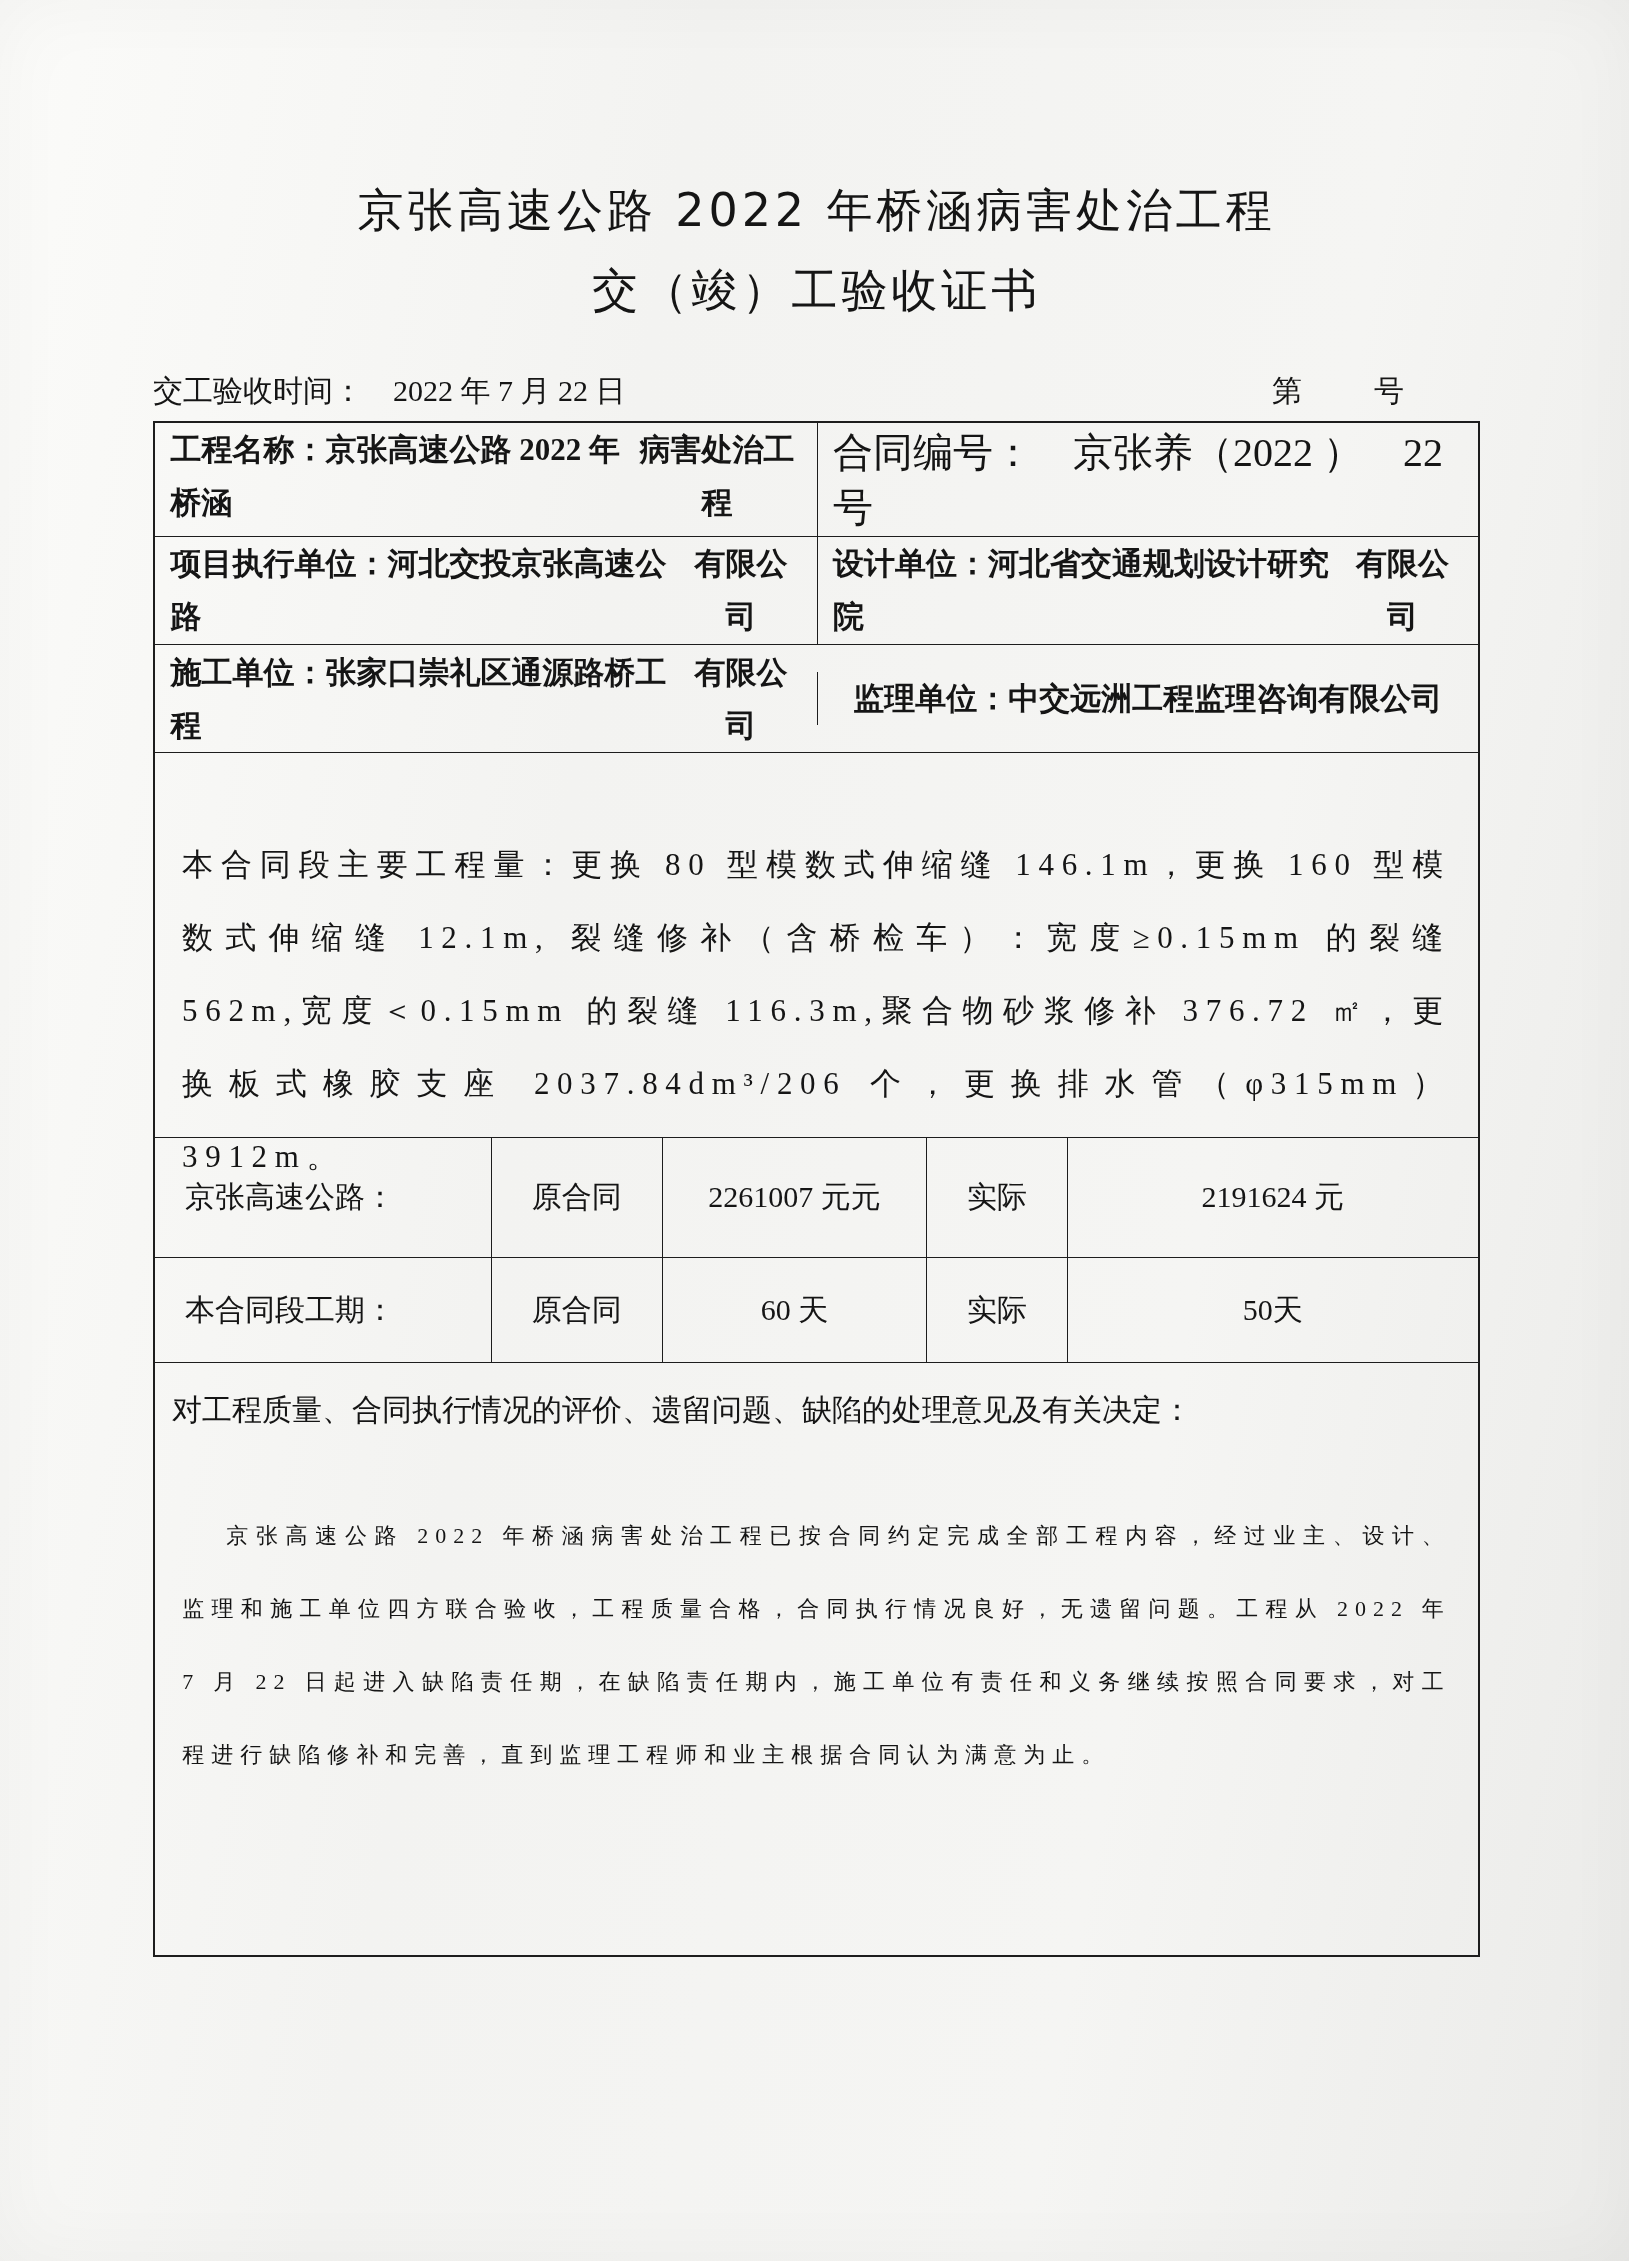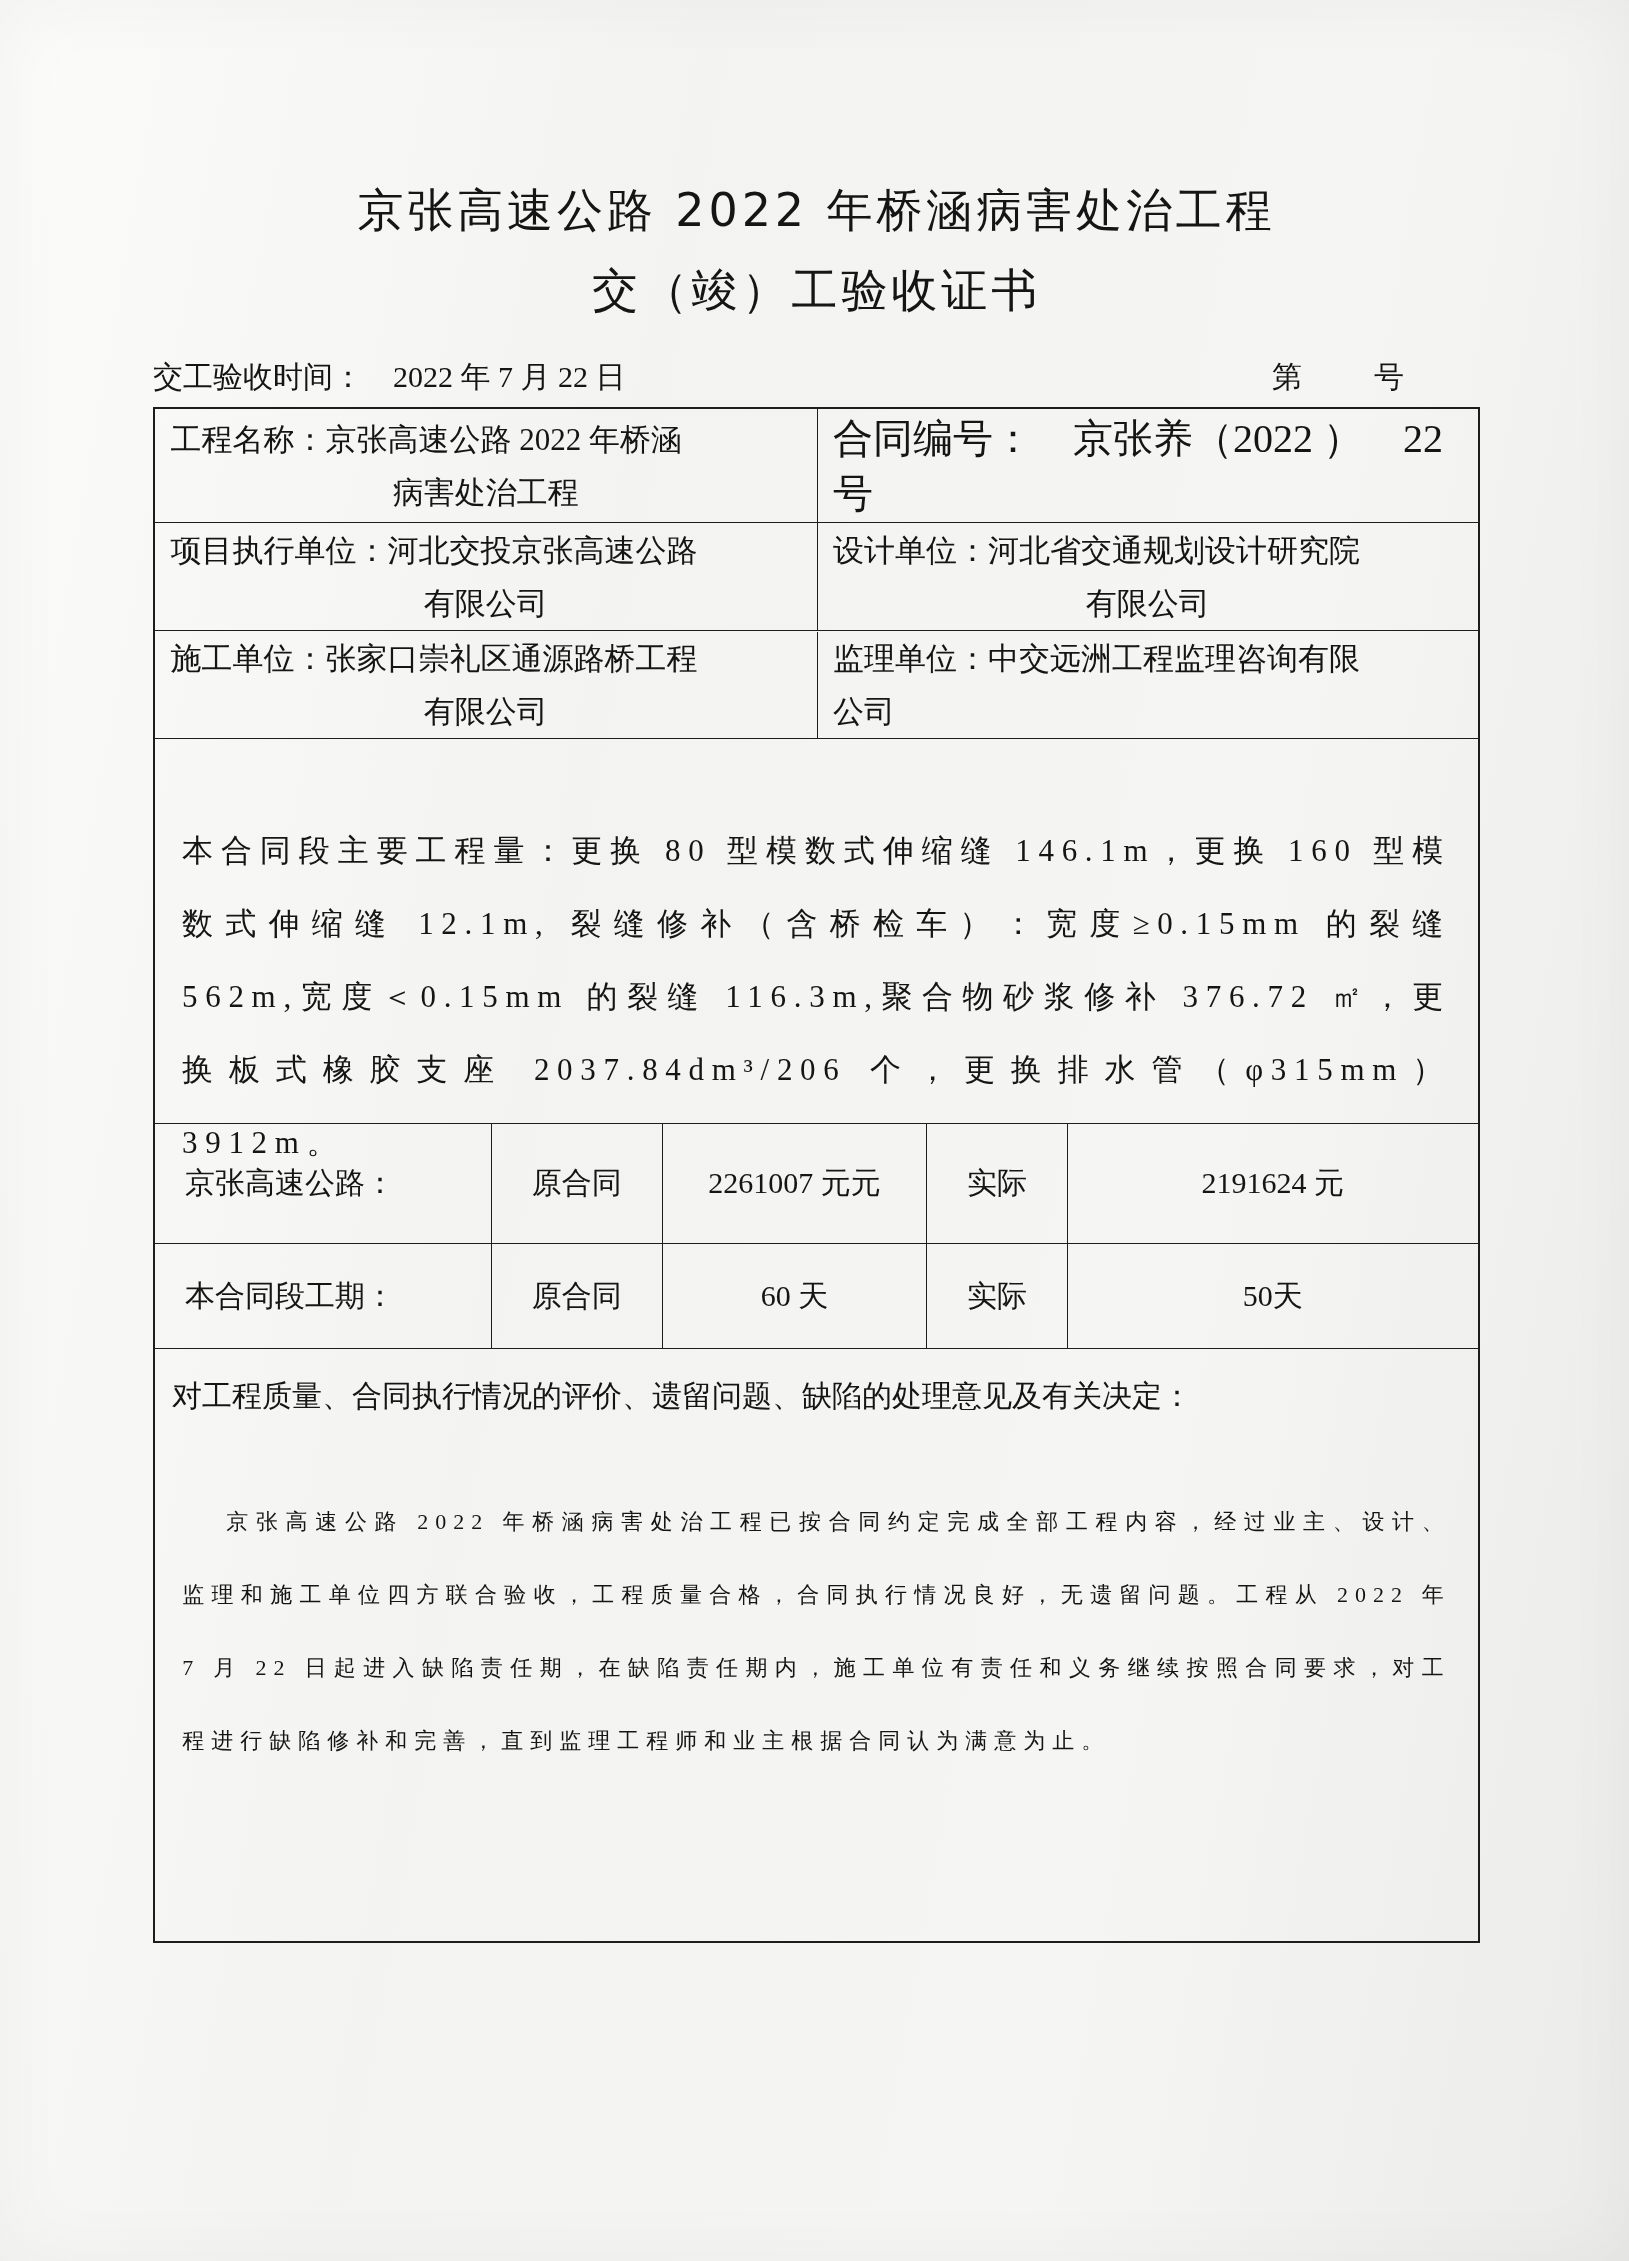--- a/index.html
+++ b/index.html
@@ -18,31 +18,31 @@
     text-align:center;
     font-family:"DejaVu Sans","Liberation Sans",sans-serif;
     font-weight:400;
     font-size:46px;
     line-height:80px;
     letter-spacing:3.9px;
     padding-top:17px;
   }
   .info-line{
     display:flex;justify-content:space-between;align-items:baseline;
-    margin-top:27px;
+    margin-top:41px;
     font-size:30px;line-height:40px;
   }
   .info-right{display:flex;gap:72px;margin-right:76px;}
   .tbl{margin-top:10.3px;border:2.6px solid #1d1d1d;}
   .trow{display:flex;}
   .trow + .trow{border-top:1.9px solid #1d1d1d;}
   .tcell{box-sizing:border-box;padding:0 15.5px;min-width:0;}
   .tcell + .tcell{border-left:1.9px solid #1d1d1d;}
   .half{flex:0 0 50%;}
-  .lines{display:flex;flex-direction:column;justify-content:center;font-size:31px;line-height:53px;}
+  .lines{display:flex;justify-content:center;font-size:31px;line-height:53px;font-weight:bold;}
   .center-v{display:flex;align-items:center;font-size:40px;}
   .l2{text-align:center;}
   .l2-left{text-align:left;}
   .rA{height:113px;}
   .rB{height:107px;}
   .rC{height:107px;align-items:center;}
   .rD{height:384px;}
   .rE{height:119px;}
   .rF{height:104px;}
   .rG{height:592px;}

